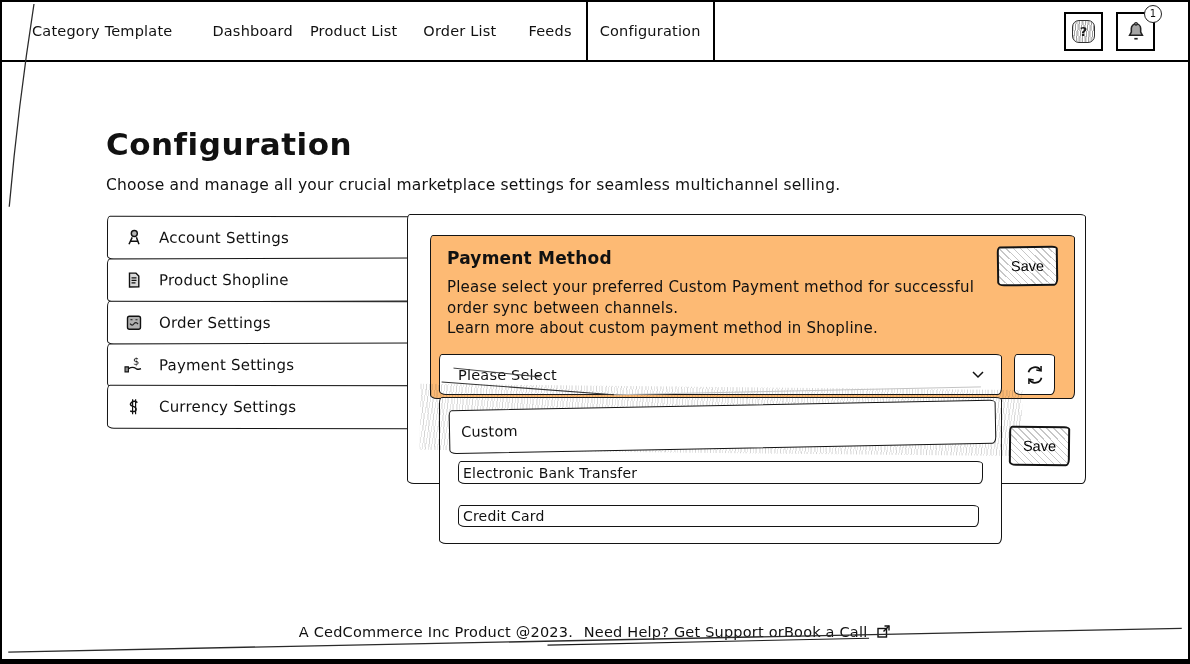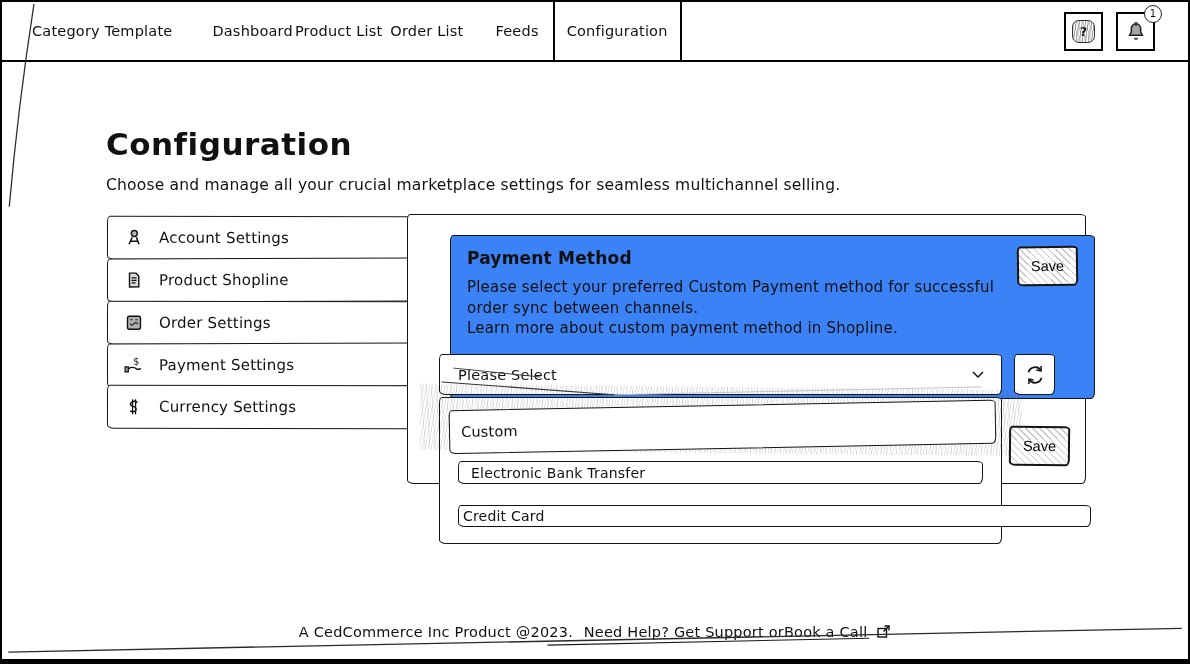--- a/index.html
+++ b/index.html
@@ -24,61 +24,61 @@
       repeating-linear-gradient(99deg, rgba(70,70,70,.14) 0 1px, transparent 1px 3px),
       repeating-linear-gradient(86deg, rgba(70,70,70,.10) 0 1px, transparent 1px 5px);
   }
   .hatch {
     background-image:repeating-linear-gradient(45deg, rgba(70,70,70,.30) 0 1px, transparent 1px 5px);
   }
   
   .navbar { position:absolute; top:0; left:0; right:0; height:60px; border-bottom:2px solid #000; background:#fff; display:flex; align-items:stretch; }
   .nav-item { display:flex; align-items:center; font-size:14.5px; cursor:pointer; white-space:nowrap; }
   .nav-dashboard { margin-left:40px; }
-  .nav-ct { margin-left:30px; } .nav-pl { margin-left:2px; } .nav-ol { margin-left:8px; } .nav-feeds { margin-left:32px; }
+  .nav-ct { margin-left:30px; } .nav-pl { margin-left:17px; } .nav-ol { margin-left:26px; } .nav-feeds { margin-left:32px; }
   .nav-item.active { margin-left:14px; padding:0 12px; border-left:2px solid #000; border-right:2px solid #000; }
   .nav-icons { position:absolute; right:33px; top:10px; display:flex; gap:13px; }
   .icon-btn { position:relative; width:39px; height:39px; background:#fff; border:2px solid #000; display:flex; align-items:center; justify-content:center; cursor:pointer; }
   .help-glyph { width:23px; height:23px; border:1.6px solid #333; border-radius:7px;
     display:flex; align-items:center; justify-content:center; font-size:13px; font-weight:bold; color:#1a1a1a; }
   .badge { position:absolute; top:-9px; right:-9px; width:18px; height:18px; border:1.7px solid #222; border-radius:50%;
     background:#fff; font-size:10px; line-height:15px; text-align:center; color:#111; }
   
   .page-title { position:absolute; left:104px; top:124px; font-size:31px; letter-spacing:.5px; }
   .page-subtitle { position:absolute; left:104px; top:174px; font-size:15.5px; }
   
   .sidebar { position:absolute; left:105px; top:214px; width:312px; }
   .side-item { height:44px; margin-top:-1.7px; background:#fff; display:flex; align-items:center; gap:14px;
     padding-left:15px; font-size:15px; cursor:pointer; }
   .side-item:first-child { margin-top:0; }
   .side-item:nth-child(odd) { transform:rotate(.12deg); }
   .side-item:nth-child(even) { transform:rotate(-.15deg); }
   .side-icon { width:22px; height:22px; flex:0 0 22px; display:flex; align-items:center; justify-content:center; }
   
   .main-panel { position:absolute; left:405px; top:212px; width:679px; height:270px; background:#fff; }
-  .inner-card { position:absolute; left:428px; top:233px; width:645px; height:164px; background:#3b82f6;margin-left:20px; }
+  .inner-card { position:absolute; left:428px; top:233px; width:645px; height:164px; background:#fdba74; }
   .panel-heading { position:absolute; left:16px; top:12px; font-size:17px; }
   .card-text { position:absolute; left:16px; top:41px; width:560px; font-size:15px; line-height:20.5px; }
   .card-text p { margin:0; }
   .save-btn { display:flex; align-items:center; justify-content:center; font-size:14.5px; background-color:#fff; cursor:pointer; border-width:2px; }
   .save-top { position:absolute; right:16px; top:10px; width:61px; height:40px; transform:rotate(-.8deg); }
   .save-bottom { position:absolute; left:1007px; top:424px; width:61px; height:40px; transform:rotate(.6deg); z-index:7; }
   
   .select-box { position:absolute; left:437px; top:352px; width:563px; height:41px; background:#fff;
     display:flex; align-items:center; justify-content:space-between; padding:0 16px 0 18px; font-size:14.5px; cursor:pointer; }
   .refresh-btn { position:absolute; left:1012px; top:352px; width:41px; height:41px; background:#fff;
     display:flex; align-items:center; justify-content:center; cursor:pointer; }
   
   .dropdown { position:absolute; left:437px; top:395px; width:563px; height:147px; background:#fff; z-index:5; }
   .scribble-halo { position:absolute; left:-20px; top:-11px; width:602px; height:66px; transform:rotate(.6deg); z-index:0; }
   .opt { position:absolute; background:#fff; display:flex; align-items:center; font-size:14px; cursor:pointer; }
   .opt-custom { left:9px; top:7px; width:547px; height:44px; padding-left:11px; transform:rotate(-1.1deg);
     border-width:1.9px; font-size:14.5px; z-index:2; }
-  .opt-ebt { left:18px; top:63px; width:525px; height:23px; padding-left:12px; border-width:1.5px; z-index:2;text-align:right; }
-  .opt-cc  { left:18px; top:107px; width:633px; height:22px; padding-left:4px; border-width:1.5px; z-index:2; }
+  .opt-ebt { left:18px; top:63px; width:525px; height:23px; padding-left:4px; border-width:1.5px; z-index:2;text-align:right; }
+  .opt-cc  { left:18px; top:107px; width:521px; height:22px; padding-left:4px; border-width:1.5px; z-index:2; }
   
   .footer { position:absolute; left:0; right:0; top:622px; text-align:center; font-size:14.5px; white-space:nowrap; }
   .footer .gap { margin-left:6px; }
   .footer-link { cursor:pointer; }
   .ext-icon { margin-left:4px; vertical-align:-2px; cursor:pointer; }
   
   .sketch-overlay { position:absolute; inset:0; width:100%; height:100%; pointer-events:none; z-index:6; }
 </style>
 </head>
 <body>

